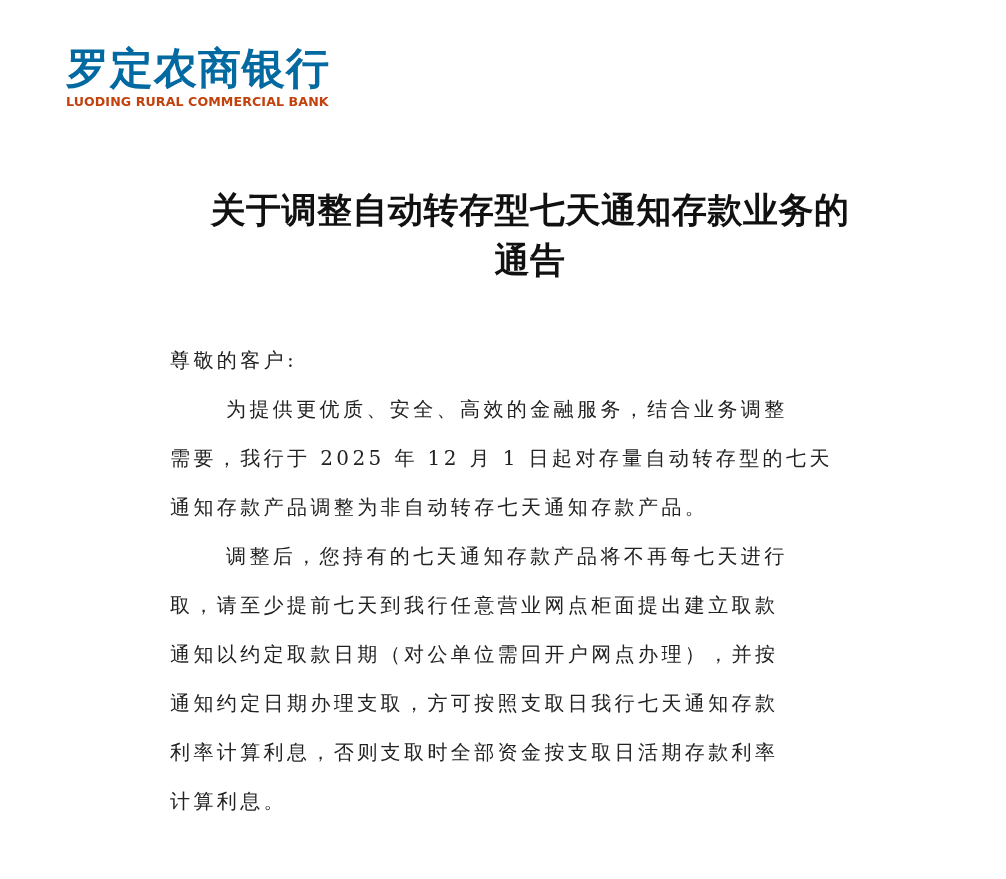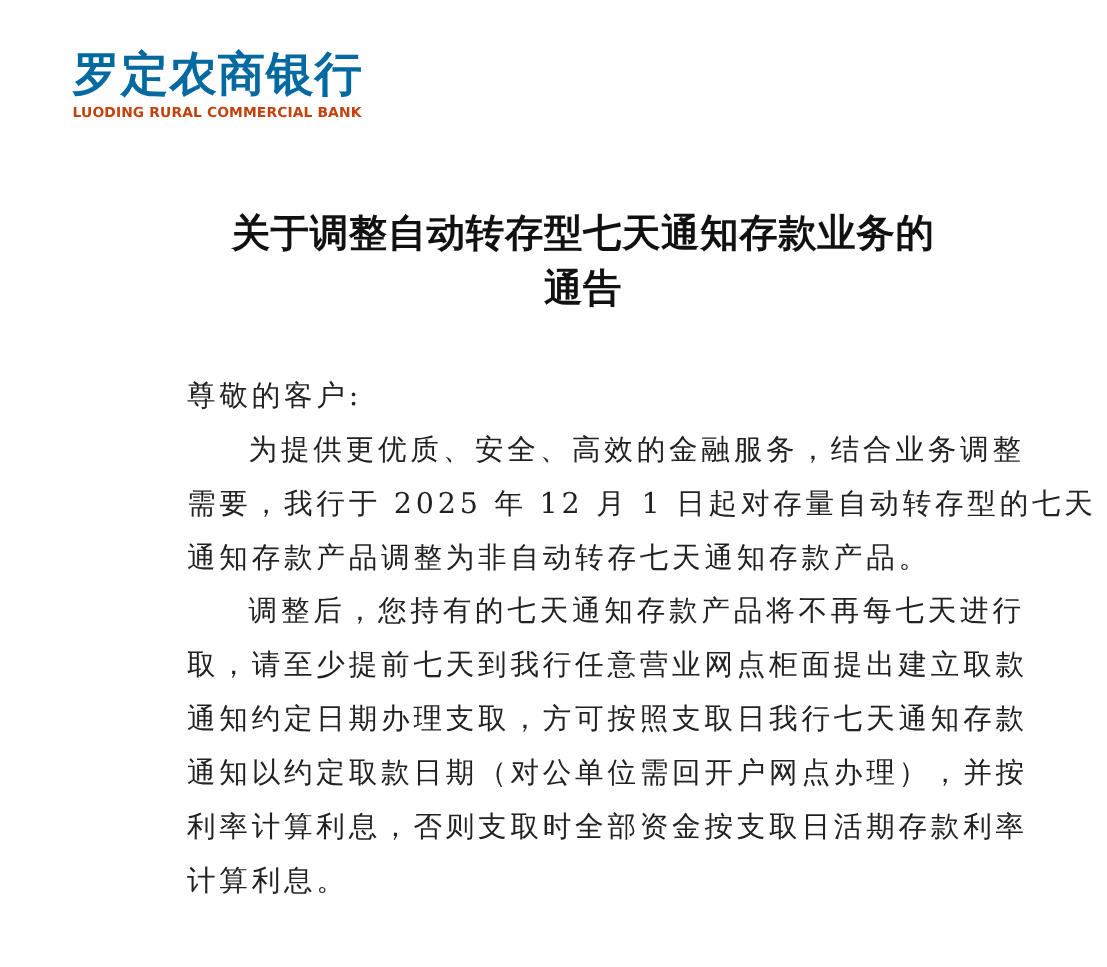--- a/index.html
+++ b/index.html
@@ -55,56 +55,56 @@
   }
   .title-line {
     display: block;
     white-space: nowrap;
   }
   .body-text {
     position: absolute;
     left: 170px;
     top: 336px;
     width: 712px;
-    font-size: 26px;
+    font-size: 20px;
     line-height: 49px;
     letter-spacing: 3.4px;
     color: #222222;
   }
   .line {
     display: block;
     white-space: nowrap;
   }
   .indent {
     padding-left: 56px;
   }
 </style>
 </head>
 <body>
 
 <div class="logo">
   <div class="logo-cn">罗定农商银行</div>
   <div class="logo-en">LUODING RURAL COMMERCIAL BANK</div>
 </div>
 
-<h1 class="title" style="margin:0;">
+<h1 class="title" style="margin:0;font-family:Liberation Mono, monospace;">
   <span class="title-line">关于调整自动转存型七天通知存款业务的</span>
   <span class="title-line">通告</span>
 </h1>
 
 <div class="body-text">
   <span class="line">尊敬的客户:</span>
 
   <div>
     <span class="line indent">为提供更优质、安全、高效的金融服务，结合业务调整</span>
     <span class="line">需要，我行于 2025 年 12 月 1 日起对存量自动转存型的七天</span>
     <span class="line">通知存款产品调整为非自动转存七天通知存款产品。</span>
   </div>
 
   <div>
     <span class="line indent">调整后，您持有的七天通知存款产品将不再每七天进行</span>
     <span class="line">取，请至少提前七天到我行任意营业网点柜面提出建立取款</span>
+    <span class="line">通知以约定取款日期（对公单位需回开户网点办理），并按</span>
     <span class="line">通知约定日期办理支取，方可按照支取日我行七天通知存款</span>
-    <span class="line">通知以约定取款日期（对公单位需回开户网点办理），并按</span>
     <span class="line">利率计算利息，否则支取时全部资金按支取日活期存款利率</span>
     <span class="line">计算利息。</span>
   </div>
 </div>
 
 </body></html>

